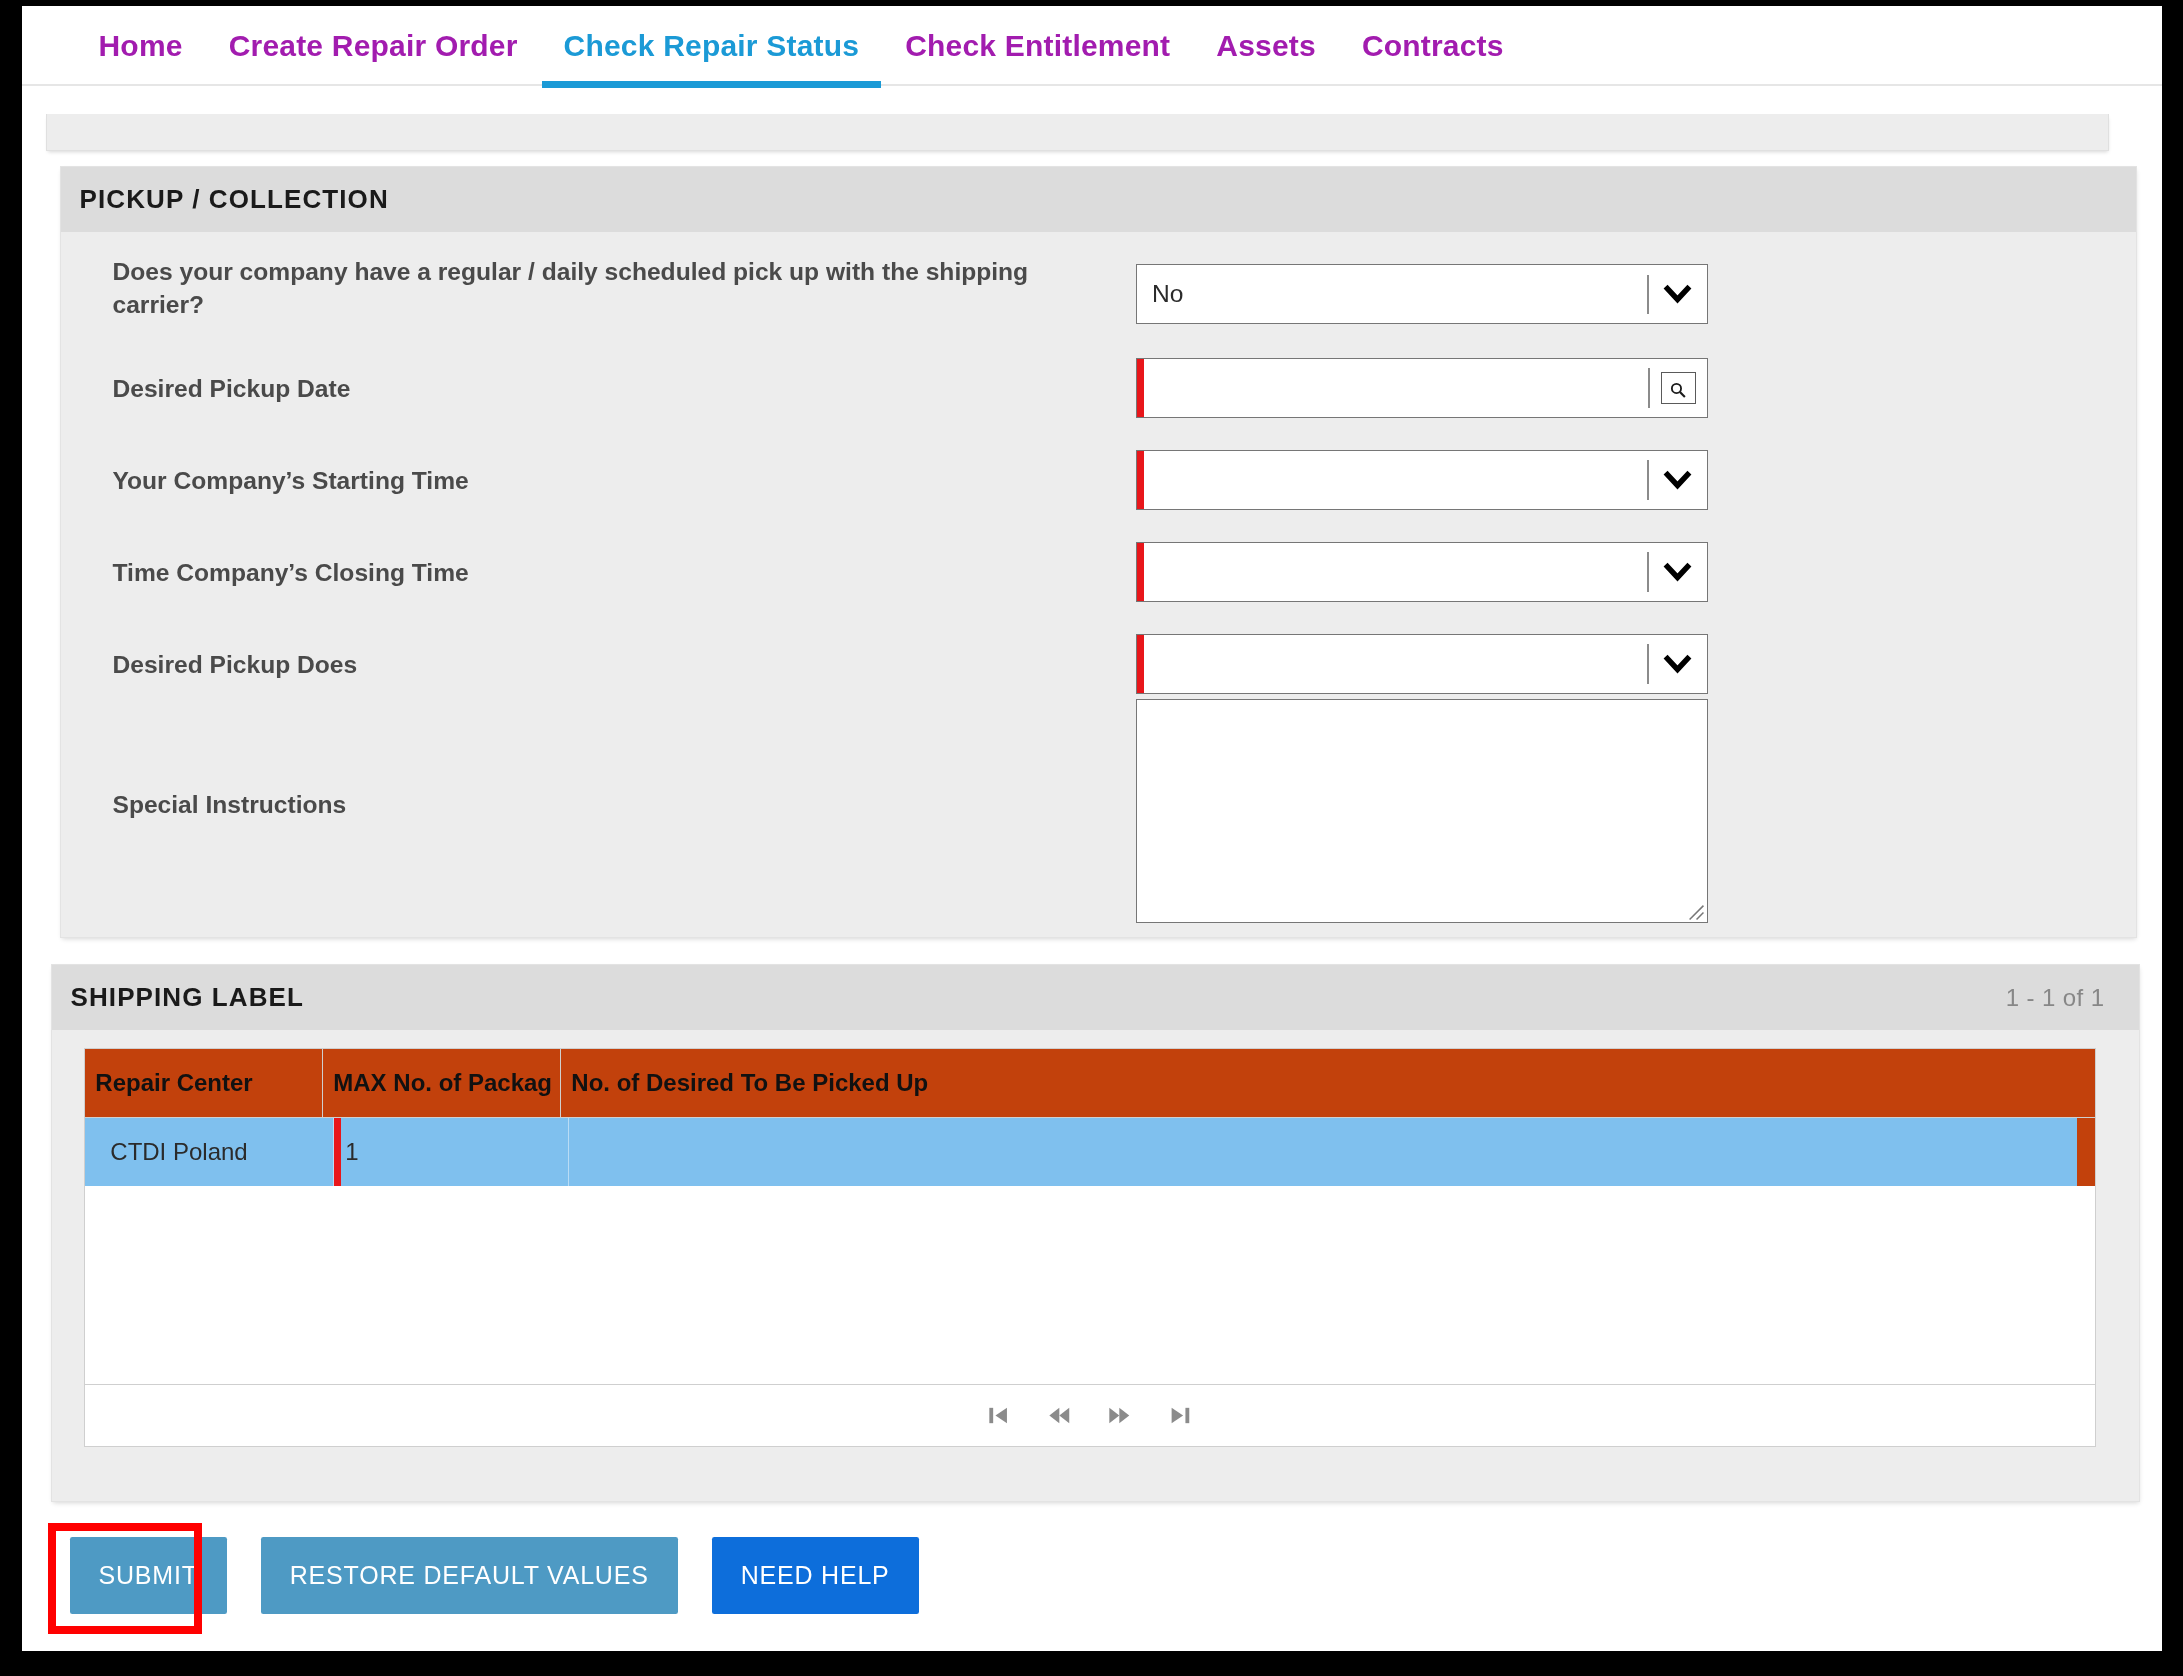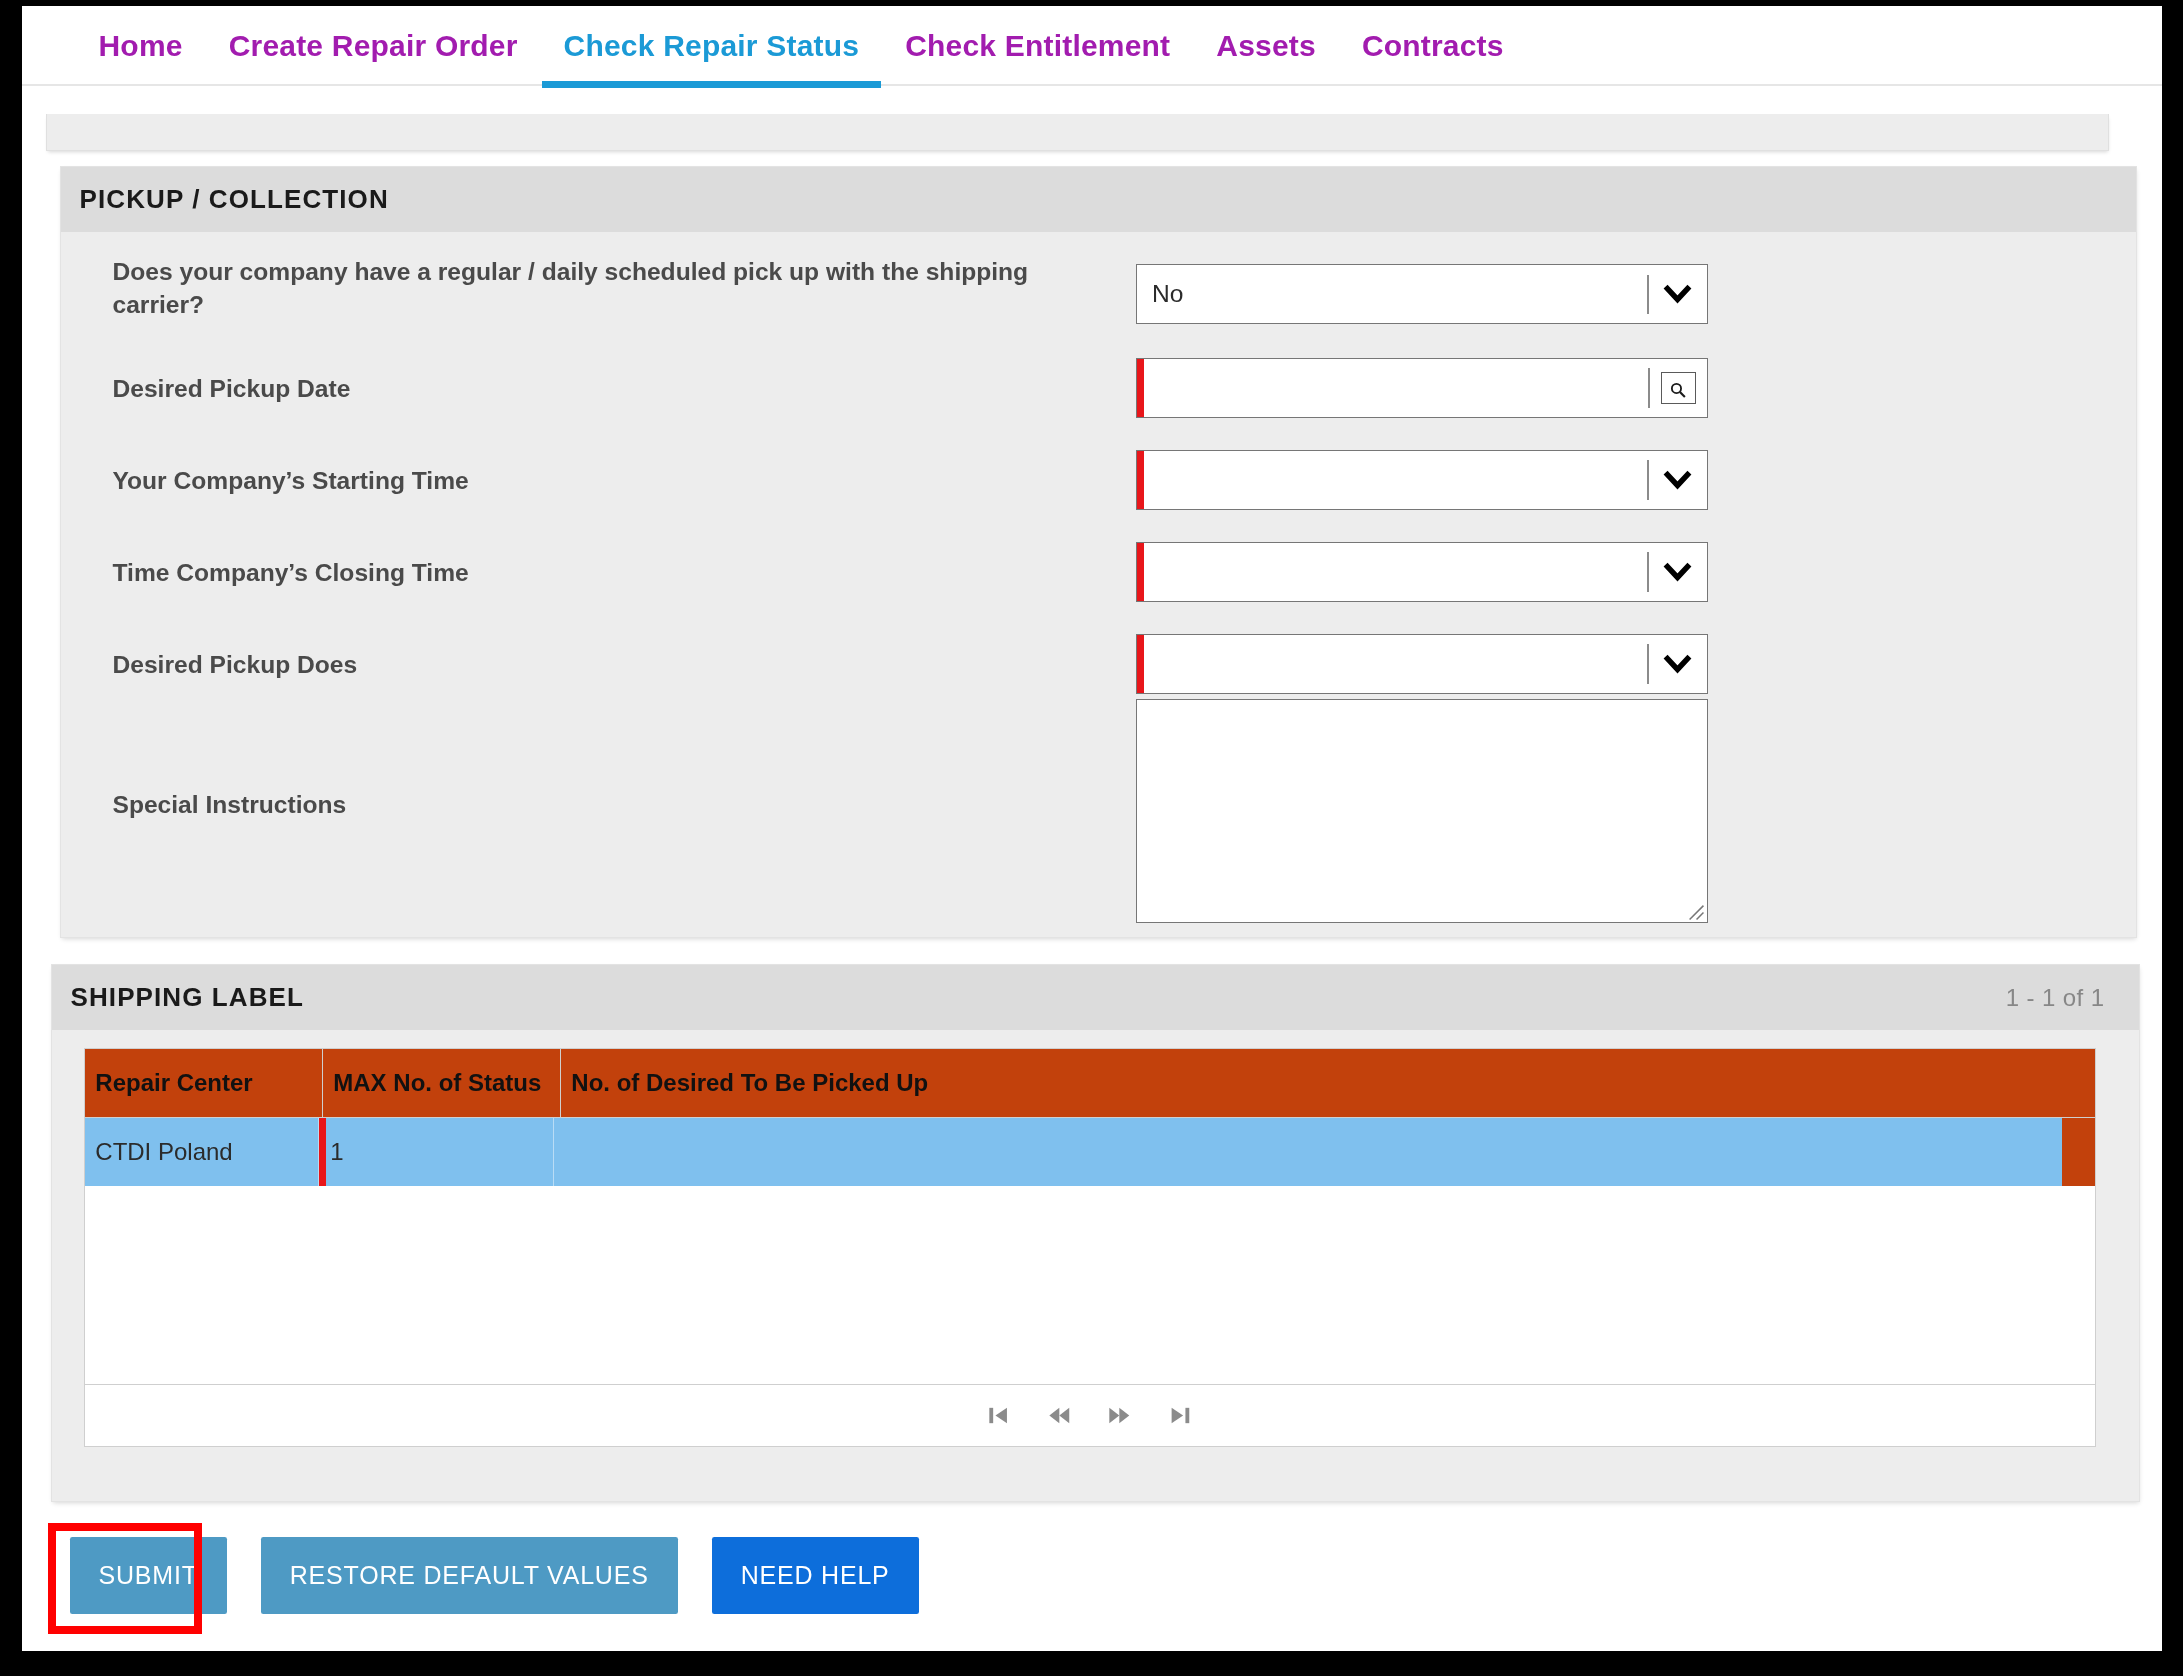--- a/index.html
+++ b/index.html
@@ -282,20 +282,21 @@
   .col-0 { width: 238px; }
   .col-1 { width: 238px; }
   .col-2 { width: 1528px; }
 
   .grid-row {
     display: flex;
     height: 68px;
     background: #7fc0ee;
     width: 1977px;
     cursor: pointer;
+    padding-left: 15px;
   }
   .grid-td {
     display: flex;
     align-items: center;
     padding-left: 10.8px;
     font-size: 24px;
     color: #2b2b2b;
     box-sizing: border-box;
     position: relative;
     border-right: 0.8px solid #b9dcf5;
@@ -505,21 +506,21 @@
 
   <div class="panel" id="shipping-panel">
     <div class="panel-header">
       <span class="panel-title">SHIPPING LABEL</span>
       <span class="panel-count">1 - 1 of 1</span>
     </div>
 
     <div class="grid-wrap">
       <div class="grid-head">
         <div class="grid-th col-0">Repair Center</div>
-        <div class="grid-th col-1">MAX No. of Status</div>
+        <div class="grid-th col-1">MAX No. of Packag</div>
         <div class="grid-th col-2">No. of Desired To Be Picked Up</div>
       </div>
 
       <div class="grid-row">
         <div class="grid-td col-0">CTDI Poland</div>
         <div class="grid-td col-1 required">1</div>
         <div class="grid-td col-2"></div>
       </div>
 
       <div class="grid-filler"></div>

